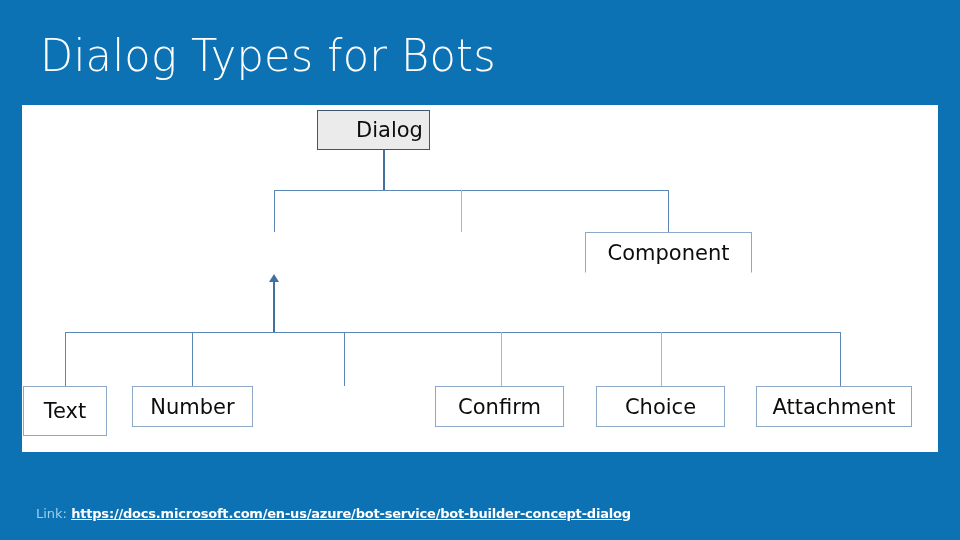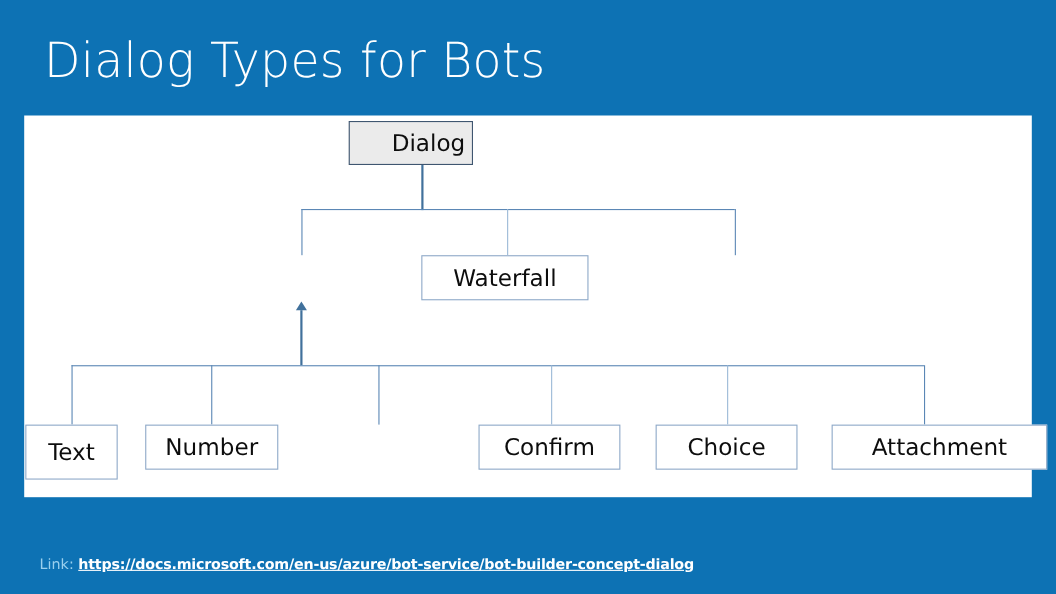--- a/index.html
+++ b/index.html
@@ -141,32 +141,32 @@
   <div class="conn v" style="left:43px; top:227px; height:54px;"></div>
   <div class="conn v" style="left:170px; top:227px; height:54px;"></div>
   <div class="conn v" style="left:322px; top:227px; height:54px;"></div>
   <div class="conn v pale" style="left:479px; top:227px; height:54px;"></div>
   <div class="conn v pale" style="left:639px; top:227px; height:54px;"></div>
   <div class="conn v" style="left:818px; top:227px; height:54px;"></div>
 
   <div class="node shaded" style="left:295px; top:5px; width:113px; height:40px;padding-left:32px;">Dialog</div>
 
 
-  <div class="node soft-border" style="left:361px; top:127px; width:152px; height:41px;">Waterfall</div>
 
+  <div class="node soft-border no-bottom" style="left:563px; top:127px; width:167px; height:41px;">Component</div>
 
   <div class="node soft-border" style="left:1px; top:281px; width:84px; height:50px;">Text</div>
 
   <div class="node soft-border" style="left:110px; top:281px; width:121px; height:41px;">Number</div>
 
 
   <div class="node soft-border" style="left:413px; top:281px; width:129px; height:41px;">Confirm</div>
 
   <div class="node soft-border" style="left:574px; top:281px; width:129px; height:41px;">Choice</div>
 
-  <div class="node soft-border" style="left:734px; top:281px; width:196px; height:41px;">Attachment</div>
+  <div class="node soft-border" style="left:734px; top:281px; width:156px; height:41px;">Attachment</div>
 
 </div>
 
 <div class="footer-link">
   <span class="lbl">Link:</span>
   <span class="url">https://docs.microsoft.com/en-us/azure/bot-service/bot-builder-concept-dialog</span>
 </div>
 
 </body></html>

